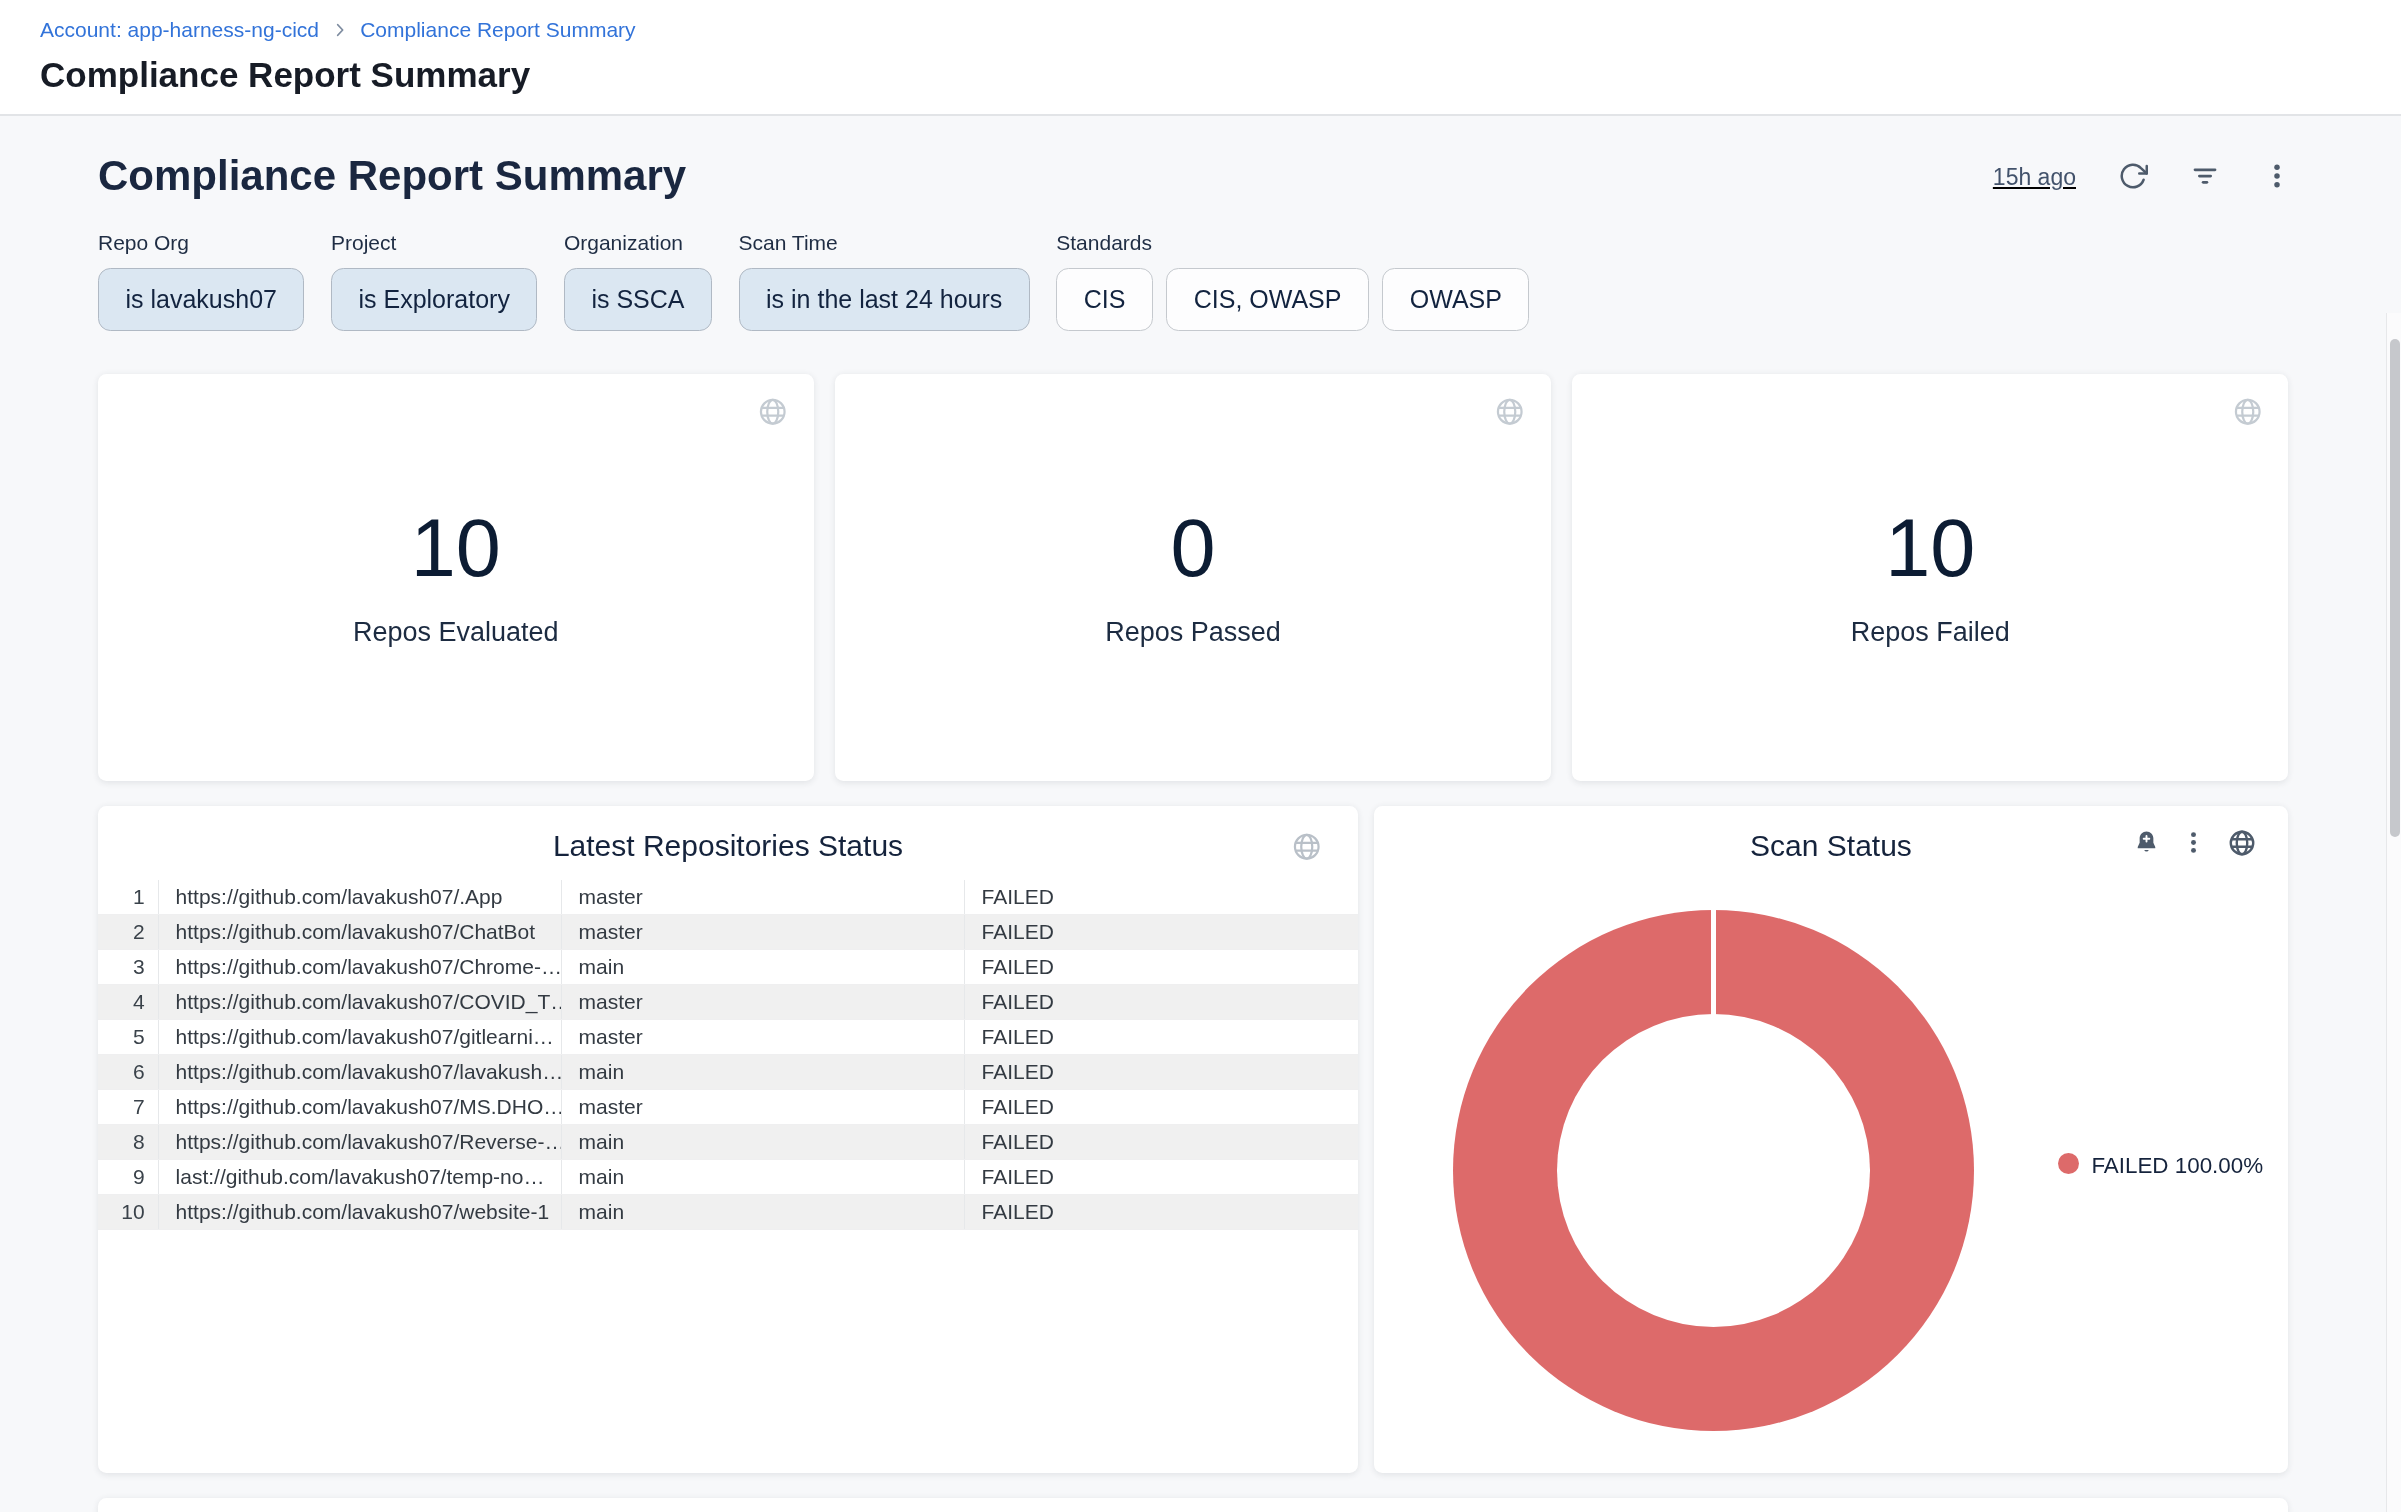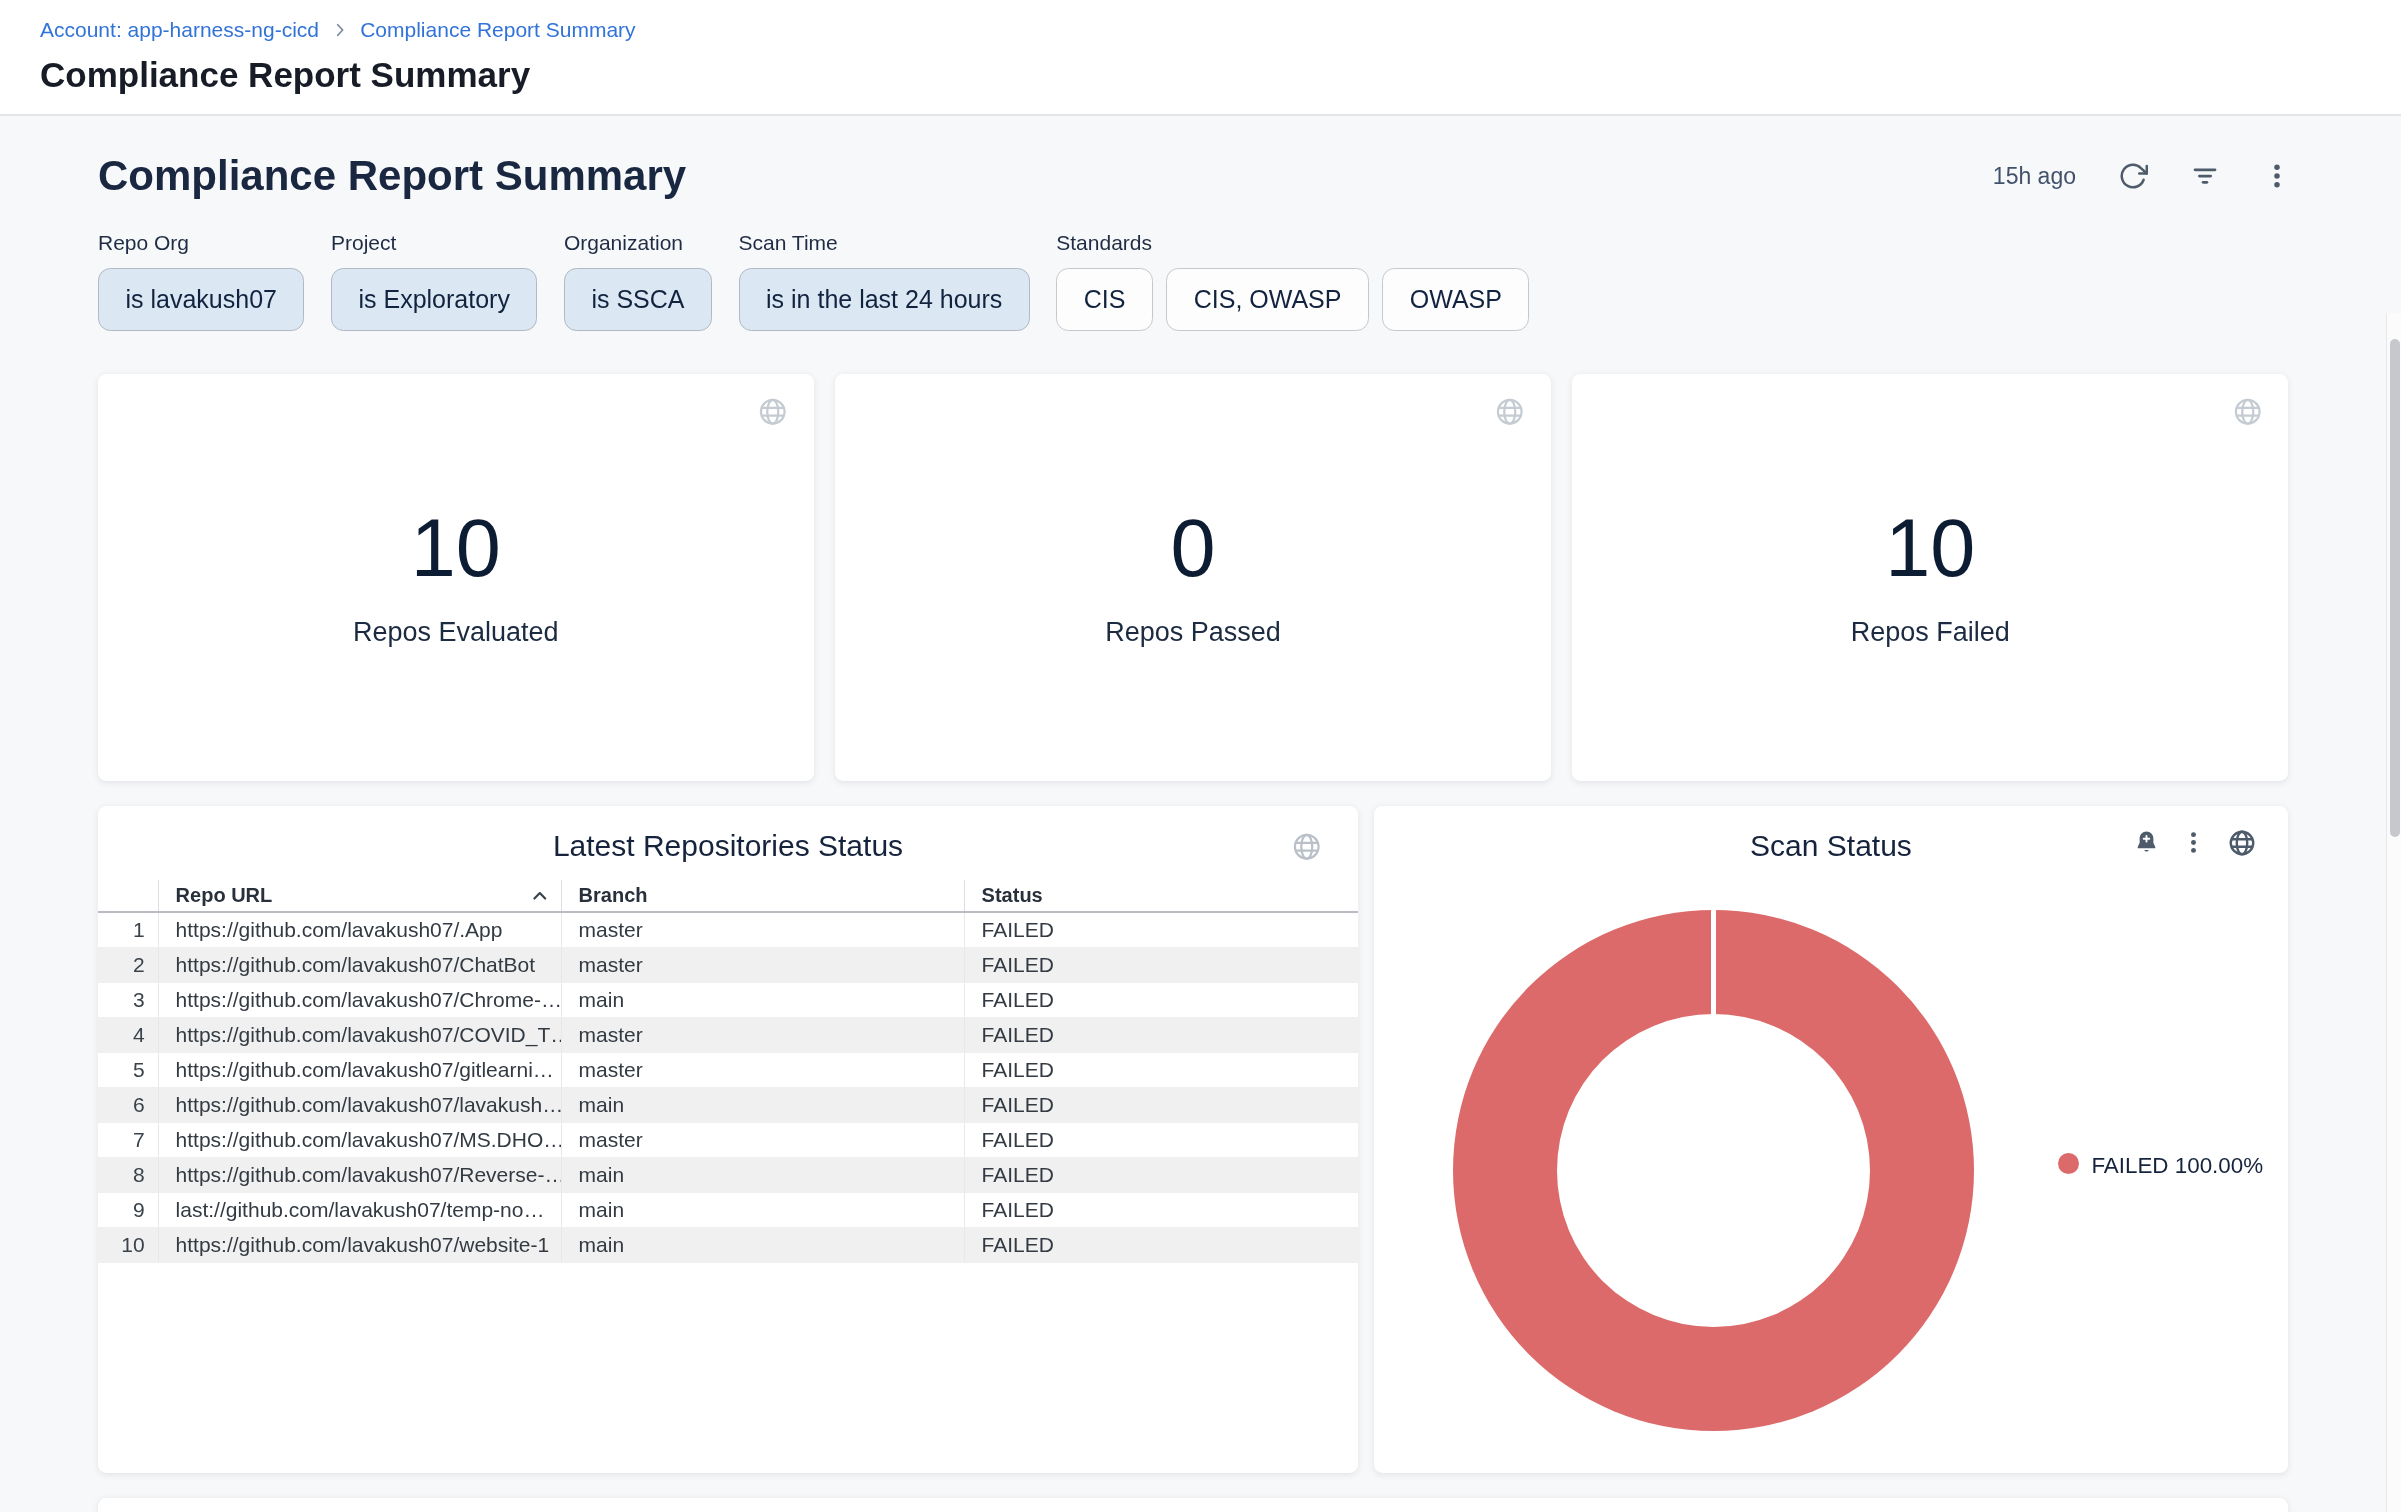--- a/index.html
+++ b/index.html
@@ -20,21 +20,21 @@
   .breadcrumb { display:flex; align-items:center; gap:11.6px; font-size:21px; color:#3273d9; }
   .crumb { cursor:pointer; }
   .crumb-sep svg { width:18px; height:18px; color:#7e8ca0; }
   .page-title { margin-top:13.3px; font-size:35px; font-weight:700; color:#171c26; }
 
   
   .content { position:absolute; top:116px; left:0; right:0; bottom:0; background:#f7f8fa; }
 
   .dash-header { display:flex; justify-content:space-between; align-items:center; margin:36px 109px 0 98px; }
   .dash-title { font-size:42px; font-weight:600; color:#1a2740; }
-  .dash-controls { display:flex; align-items:center; gap:42px; }
+  .dash-controls { display:flex; align-items:flex-end; gap:42px;text-decoration:underline; }
   .refresh-time { font-size:23px; color:#42526b; }
   .icon-btn { background:none; border:none; cursor:pointer; padding:0; }
   .icon-btn svg { width:30px; height:30px; color:#4e5b6b; }
 
   
   .filters { display:flex; align-items:flex-start; gap:26.5px; margin:30px 109px 0 98px; }
   .flabel { font-size:21px; color:#1f2d44; margin-bottom:13.3px; line-height:25px; }
   .chips { display:flex; gap:13.3px; }
   .chip {
     height:63px; padding:0 26.5px; border-radius:12.4px;
@@ -239,33 +239,20 @@
       <div class="panel-title">Latest Repositories Status</div>
       <span class="table-globe">
         <svg viewBox="0 0 24 24" fill="none" stroke="currentColor" stroke-width="1.7">
             <circle cx="12" cy="12" r="9"></circle>
             <ellipse cx="12" cy="12" rx="4.2" ry="9"></ellipse>
             <path d="M3.6 9h16.8M3.6 15h16.8"></path>
           </svg>
       </span>
 
       <div class="rtable">
-        <div class="thead">
-          <div class="th num"></div>
-          <div class="th url">
-            <span>Repo URL</span>
-            <span class="sort-caret">
-              <svg viewBox="0 0 24 24" fill="none" stroke="currentColor" stroke-width="2.4" stroke-linecap="round" stroke-linejoin="round">
-                  <polyline points="6 15 12 9 18 15"></polyline>
-                </svg>
-            </span>
-          </div>
-          <div class="th">Branch</div>
-          <div class="th">Status</div>
-        </div>
 
         <div class="trow">
           <div class="td num">1</div>
           <div class="td">https://github.com/lavakush07/.App</div>
           <div class="td">master</div>
           <div class="td">FAILED</div>
         </div>
         <div class="trow alt">
           <div class="td num">2</div>
           <div class="td">https://github.com/lavakush07/ChatBot</div>

